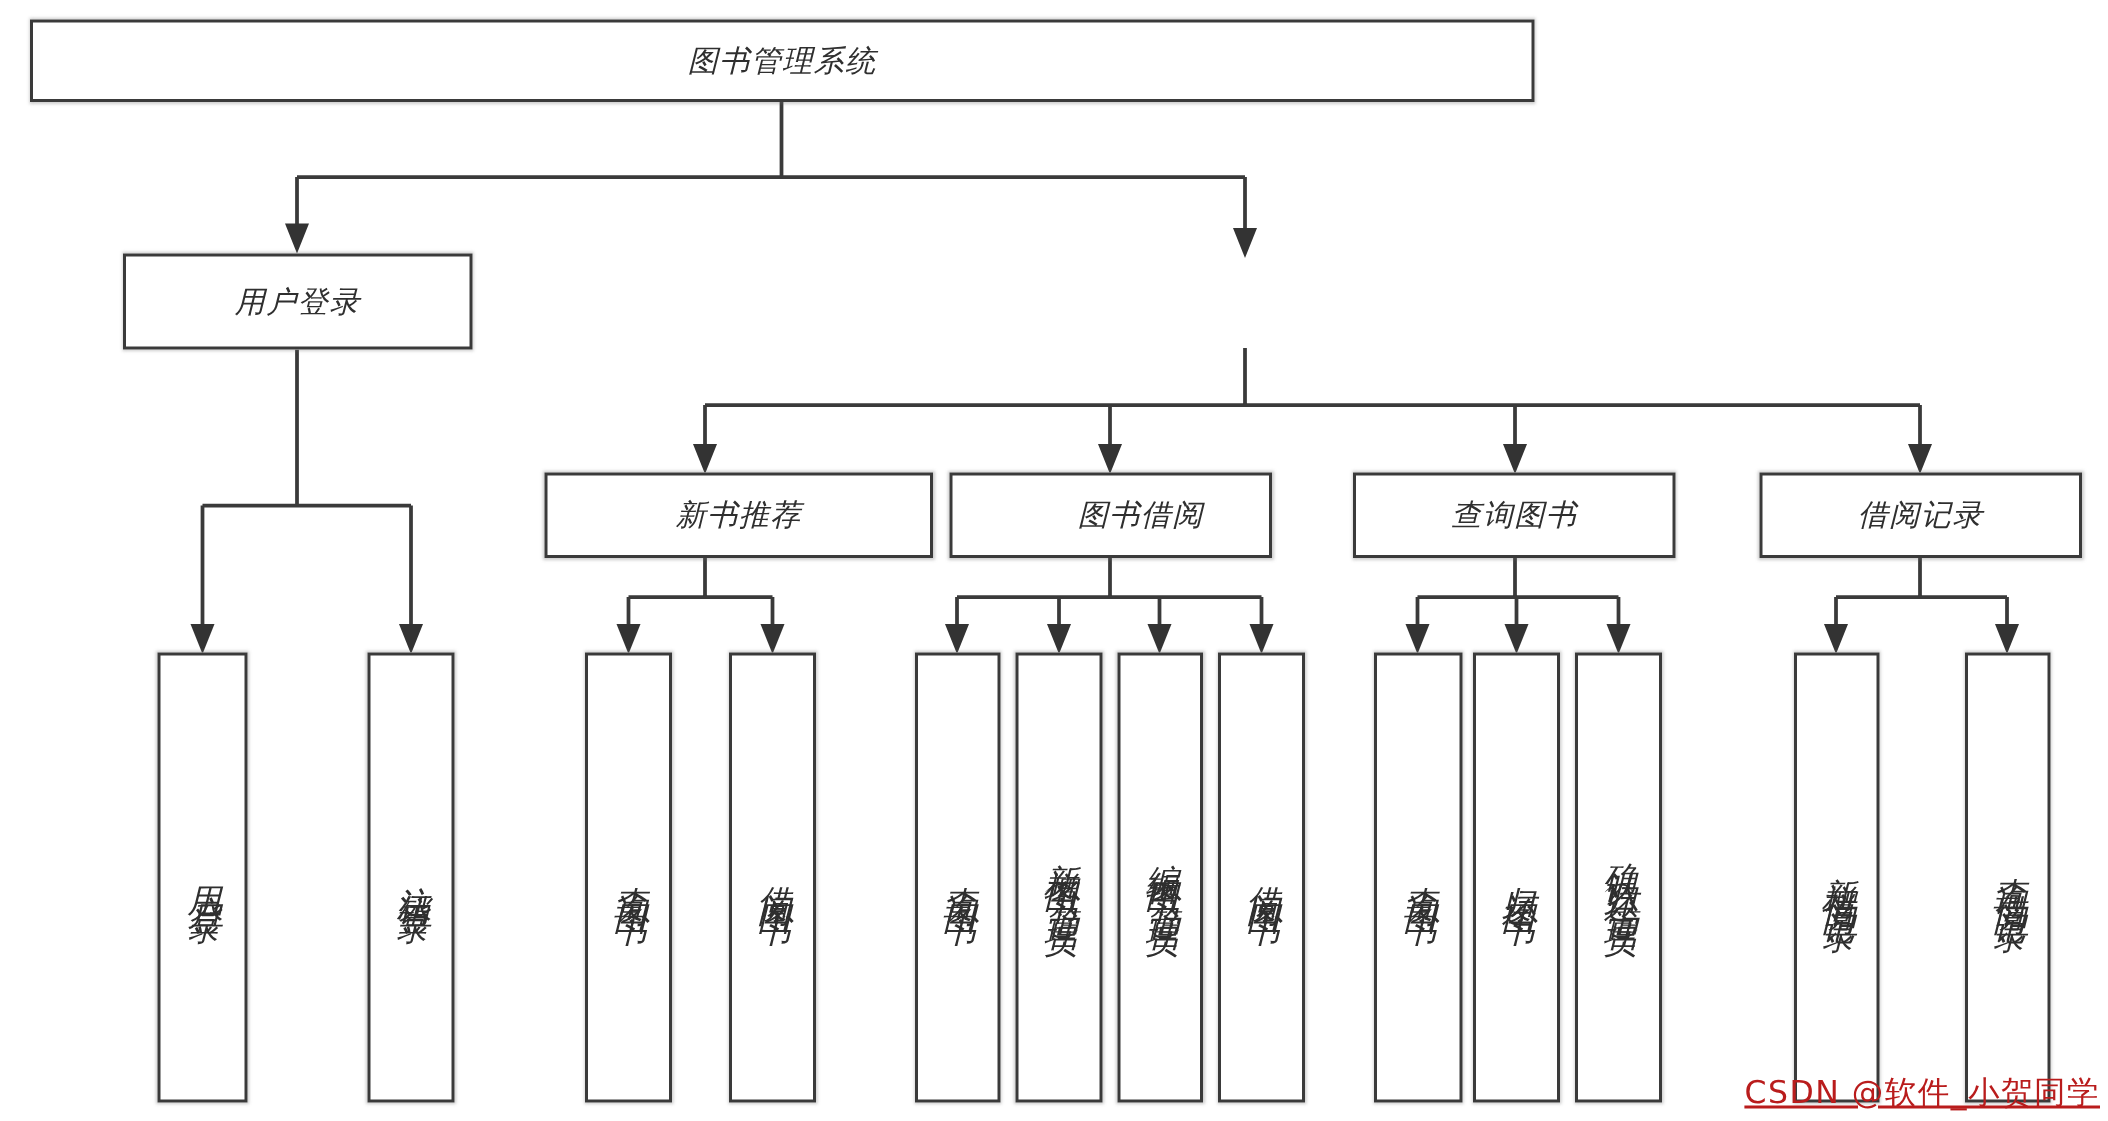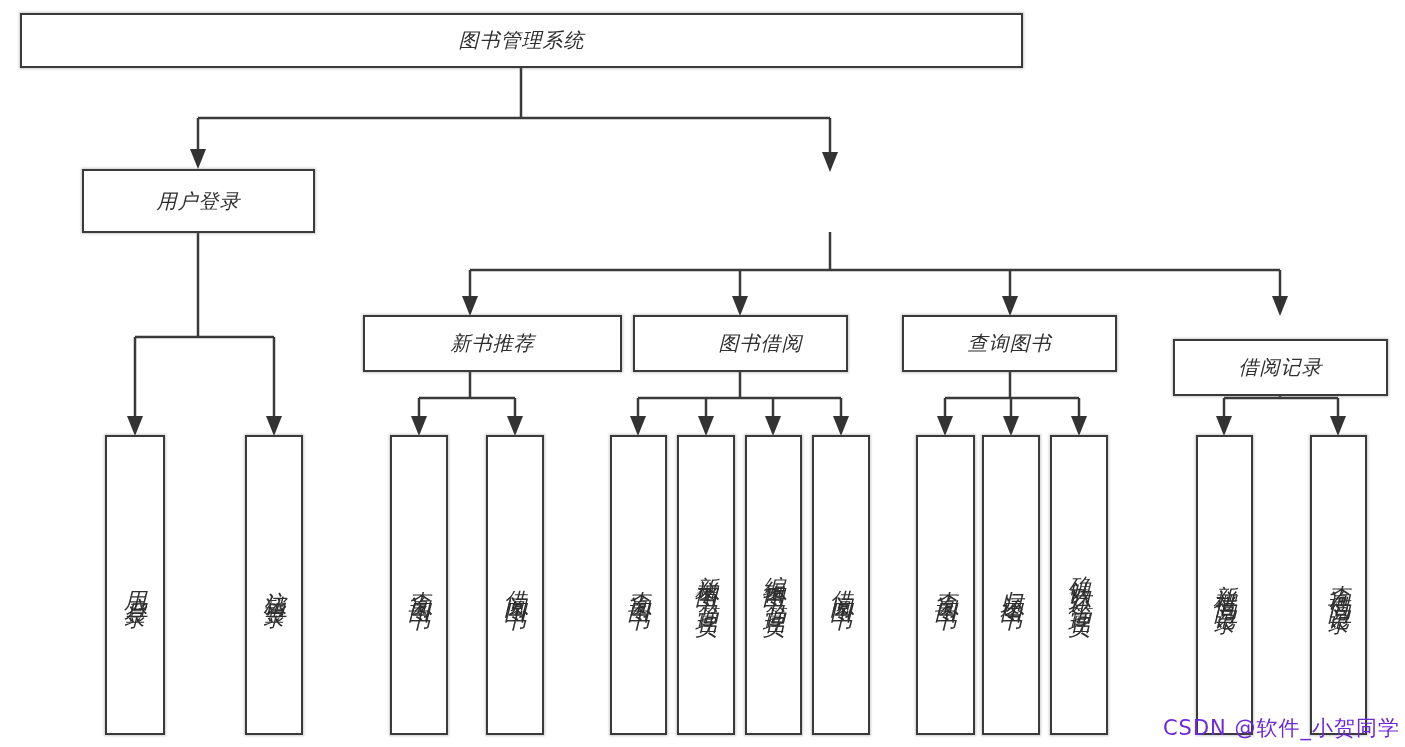--- a/index.html
+++ b/index.html
@@ -16,21 +16,21 @@
     z-index:1;
     font-style:italic;
   }
   .h-node{font-size:20px;letter-spacing:1px;white-space:nowrap;}
   .v-node span{
     writing-mode:vertical-rl;text-orientation:mixed;
     font-size:22px;letter-spacing:6px;line-height:1;white-space:nowrap;
   }
   .watermark{
     position:absolute;right:5px;top:714px;z-index:2;
-    font-size:21px;color:#6d28d9;letter-spacing:1px;white-space:nowrap;
+    font-size:21px;color:#b91c1c;letter-spacing:1px;white-space:nowrap;text-decoration:underline;
   }
 </style>
 </head>
 <body>
 
 <div class="stage">
 
   <svg class="wires" width="1405" height="747" viewBox="0 0 1405 747">
     <g stroke="#3a3a3a" stroke-width="2.5" fill="none">
 
@@ -71,21 +71,21 @@
     </g>
   </svg>
 
   <div class="node h-node" style="left:20px;top:13px;width:1003px;height:55px;">图书管理系统</div>
 
   <div class="node h-node" style="left:82px;top:169px;width:233px;height:64px;">用户登录</div>
 
   <div class="node h-node" style="left:363px;top:315px;width:259px;height:57px;">新书推荐</div>
   <div class="node h-node" style="left:633px;top:315px;width:215px;height:57px;padding-left:40px;">图书借阅</div>
   <div class="node h-node" style="left:902px;top:315px;width:215px;height:57px;">查询图书</div>
-  <div class="node h-node" style="left:1173px;top:315px;width:215px;height:57px;margin-top:24px;">借阅记录</div>
+  <div class="node h-node" style="left:1173px;top:315px;width:215px;height:57px;">借阅记录</div>
 
   <div class="node v-node" style="left:105px;top:435px;width:60px;height:300px;">
     <span>用户登录</span>
   </div>
   <div class="node v-node" style="left:245px;top:435px;width:58px;height:300px;">
     <span>注销登录</span>
   </div>
 
   <div class="node v-node" style="left:390px;top:435px;width:58px;height:300px;">
     <span>查询图书</span>

